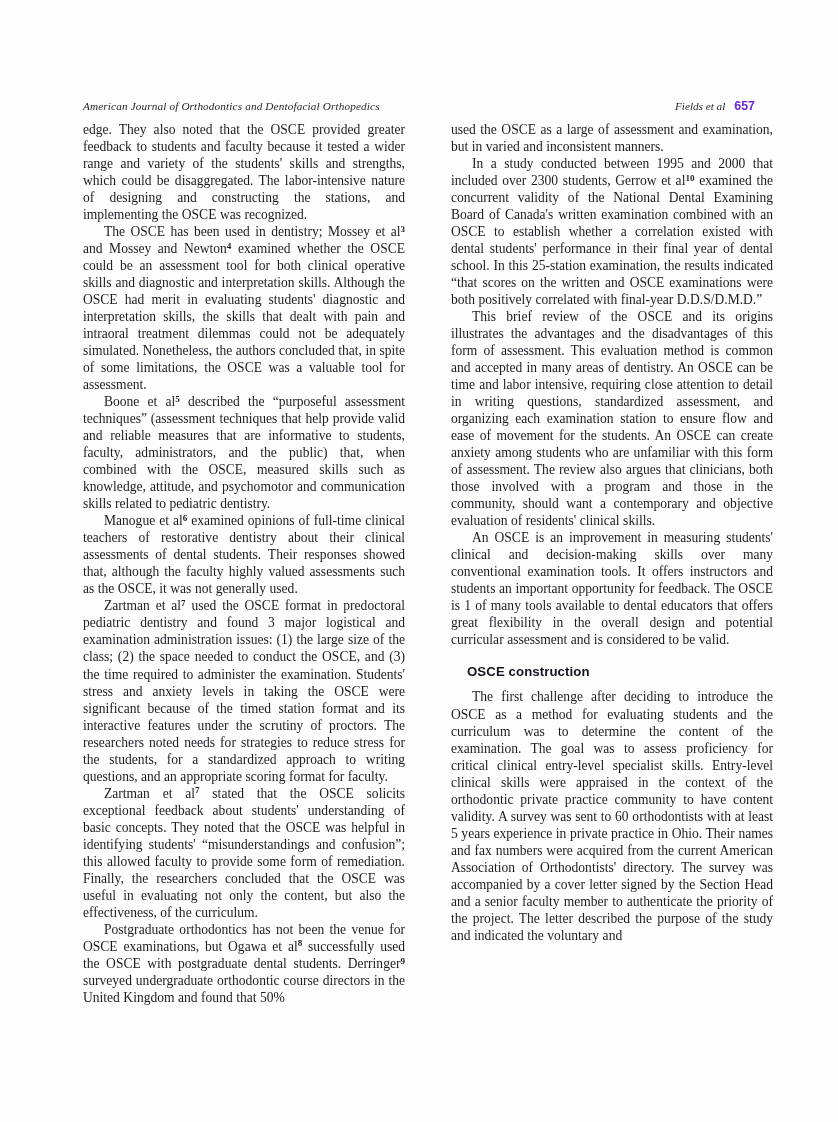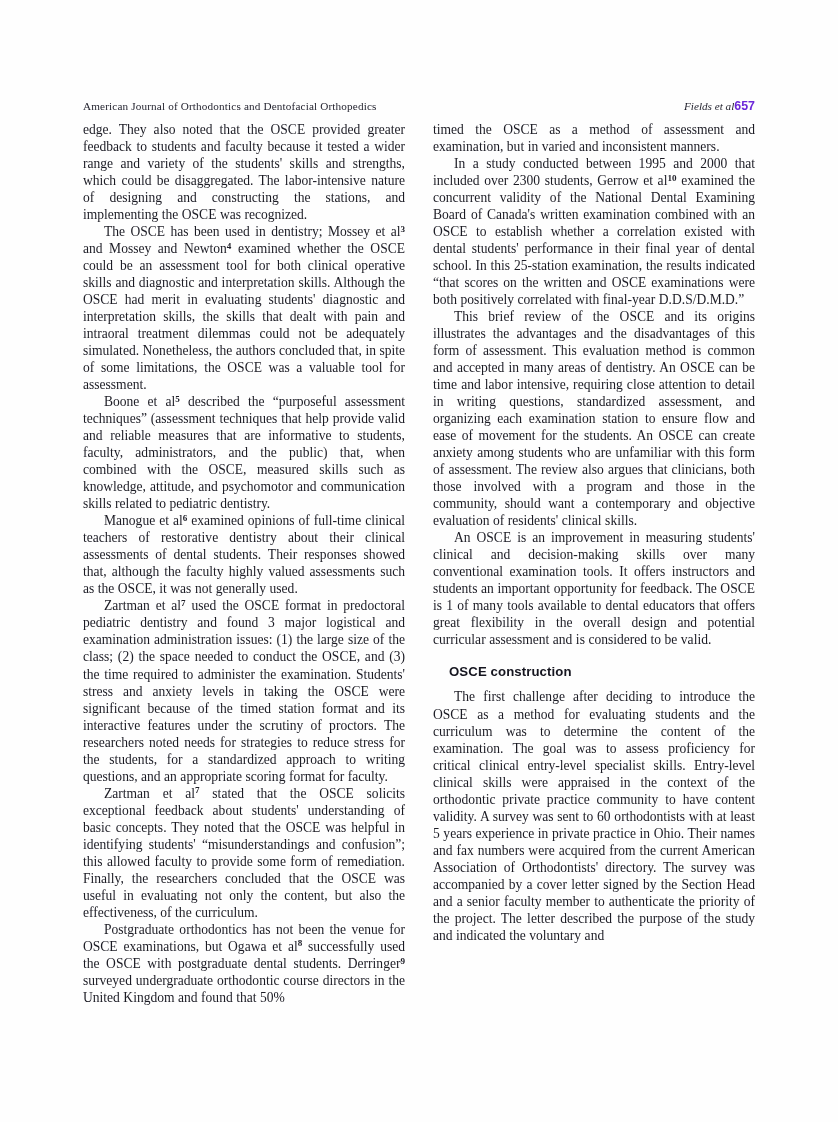--- a/index.html
+++ b/index.html
@@ -32,29 +32,31 @@
     width: 672px;
   }
   .rh-row {
     display: flex;
     justify-content: space-between;
     align-items: baseline;
     width: 100%;
   }
   .rh-left {
     font-family: "Liberation Serif", "DejaVu Serif", serif;
+    font-style: italic;
     font-size: 11.2px;
     letter-spacing: 0.15px;
     color: #1f1f2b;
     white-space: nowrap;
     margin-top: 40px;
   }
   .rh-right {
     display: flex;
     align-items: baseline;
+    gap: 9px;
     white-space: nowrap;
   }
   .rh-authors {
     font-family: "Liberation Serif", "DejaVu Serif", serif;
     font-style: italic;
     font-size: 11.2px;
     color: #1f1f2b;
   }
   .rh-pageno {
     font-family: "Liberation Sans", "DejaVu Sans", sans-serif;
@@ -71,21 +73,21 @@
   }
 
   
   .columns {
     position: absolute;
     left: 83px;
     top: 121px;
     width: 673px;
     height: 950px;
     display: flex;
-    gap: 28px;
+    gap: 46px;
   }
   .col {
     width: 322px;
     flex: 0 0 322px;
   }
 
   p.para {
     margin: 0;
     font-size: 13.55px;
     line-height: 17.02px;
@@ -139,21 +141,21 @@
         <p class="para noindent">edge. They also noted that the OSCE provided greater feedback to students and faculty because it tested a wider range and variety of the students' skills and strengths, which could be disaggregated. The labor-intensive nature of designing and constructing the stations, and implementing the OSCE was recognized.</p>
         <p class="para">The OSCE has been used in dentistry; Mossey et al<sup>3</sup> and Mossey and Newton<sup>4</sup> examined whether the OSCE could be an assessment tool for both clinical operative skills and diagnostic and interpretation skills. Although the OSCE had merit in evaluating students' diagnostic and interpretation skills, the skills that dealt with pain and intraoral treatment dilemmas could not be adequately simulated. Nonetheless, the authors concluded that, in spite of some limitations, the OSCE was a valuable tool for assessment.</p>
         <p class="para">Boone et al<sup>5</sup> described the “purposeful assessment techniques” (assessment techniques that help provide valid and reliable measures that are informative to students, faculty, administrators, and the public) that, when combined with the OSCE, measured skills such as knowledge, attitude, and psychomotor and communication skills related to pediatric dentistry.</p>
         <p class="para">Manogue et al<sup>6</sup> examined opinions of full-time clinical teachers of restorative dentistry about their clinical assessments of dental students. Their responses showed that, although the faculty highly valued assessments such as the OSCE, it was not generally used.</p>
         <p class="para">Zartman et al<sup>7</sup> used the OSCE format in predoctoral pediatric dentistry and found 3 major logistical and examination administration issues: (1) the large size of the class; (2) the space needed to conduct the OSCE, and (3) the time required to administer the examination. Students' stress and anxiety levels in taking the OSCE were significant because of the timed station format and its interactive features under the scrutiny of proctors. The researchers noted needs for strategies to reduce stress for the students, for a standardized approach to writing questions, and an appropriate scoring format for faculty.</p>
         <p class="para">Zartman et al<sup>7</sup> stated that the OSCE solicits exceptional feedback about students' understanding of basic concepts. They noted that the OSCE was helpful in identifying students' “misunderstandings and confusion”; this allowed faculty to provide some form of remediation. Finally, the researchers concluded that the OSCE was useful in evaluating not only the content, but also the effectiveness, of the curriculum.</p>
         <p class="para">Postgraduate orthodontics has not been the venue for OSCE examinations, but Ogawa et al<sup>8</sup> successfully used the OSCE with postgraduate dental students. Derringer<sup>9</sup> surveyed undergraduate orthodontic course directors in the United Kingdom and found that 50%</p>
       </div>
 
     <div class="col" id="right-col">
-        <p class="para noindent">timed the OSCE as a method of assessment and examination, but in varied and inconsistent manners.</p>
+        <p class="para noindent">used the OSCE as a large of assessment and examination, but in varied and inconsistent manners.</p>
         <p class="para">In a study conducted between 1995 and 2000 that included over 2300 students, Gerrow et al<sup>10</sup> examined the concurrent validity of the National Dental Examining Board of Canada's written examination combined with an OSCE to establish whether a correlation existed with dental students' performance in their final year of dental school. In this 25-station examination, the results indicated “that scores on the written and OSCE examinations were both positively correlated with final-year D.D.S/D.M.D.”</p>
         <p class="para">This brief review of the OSCE and its origins illustrates the advantages and the disadvantages of this form of assessment. This evaluation method is common and accepted in many areas of dentistry. An OSCE can be time and labor intensive, requiring close attention to detail in writing questions, standardized assessment, and organizing each examination station to ensure flow and ease of movement for the students. An OSCE can create anxiety among students who are unfamiliar with this form of assessment. The review also argues that clinicians, both those involved with a program and those in the community, should want a contemporary and objective evaluation of residents' clinical skills.</p>
         <p class="para">An OSCE is an improvement in measuring students' clinical and decision-making skills over many conventional examination tools. It offers instructors and students an important opportunity for feedback. The OSCE is 1 of many tools available to dental educators that offers great flexibility in the overall design and potential curricular assessment and is considered to be valid.</p>
         <h2 class="section-heading">OSCE construction</h2>
         <p class="para">The first challenge after deciding to introduce the OSCE as a method for evaluating students and the curriculum was to determine the content of the examination. The goal was to assess proficiency for critical clinical entry-level specialist skills. Entry-level clinical skills were appraised in the context of the orthodontic private practice community to have content validity. A survey was sent to 60 orthodontists with at least 5 years experience in private practice in Ohio. Their names and fax numbers were acquired from the current American Association of Orthodontists' directory. The survey was accompanied by a cover letter signed by the Section Head and a senior faculty member to authenticate the priority of the project. The letter described the purpose of the study and indicated the voluntary and</p>
       </div>
 
   </div>
 
 </div>

